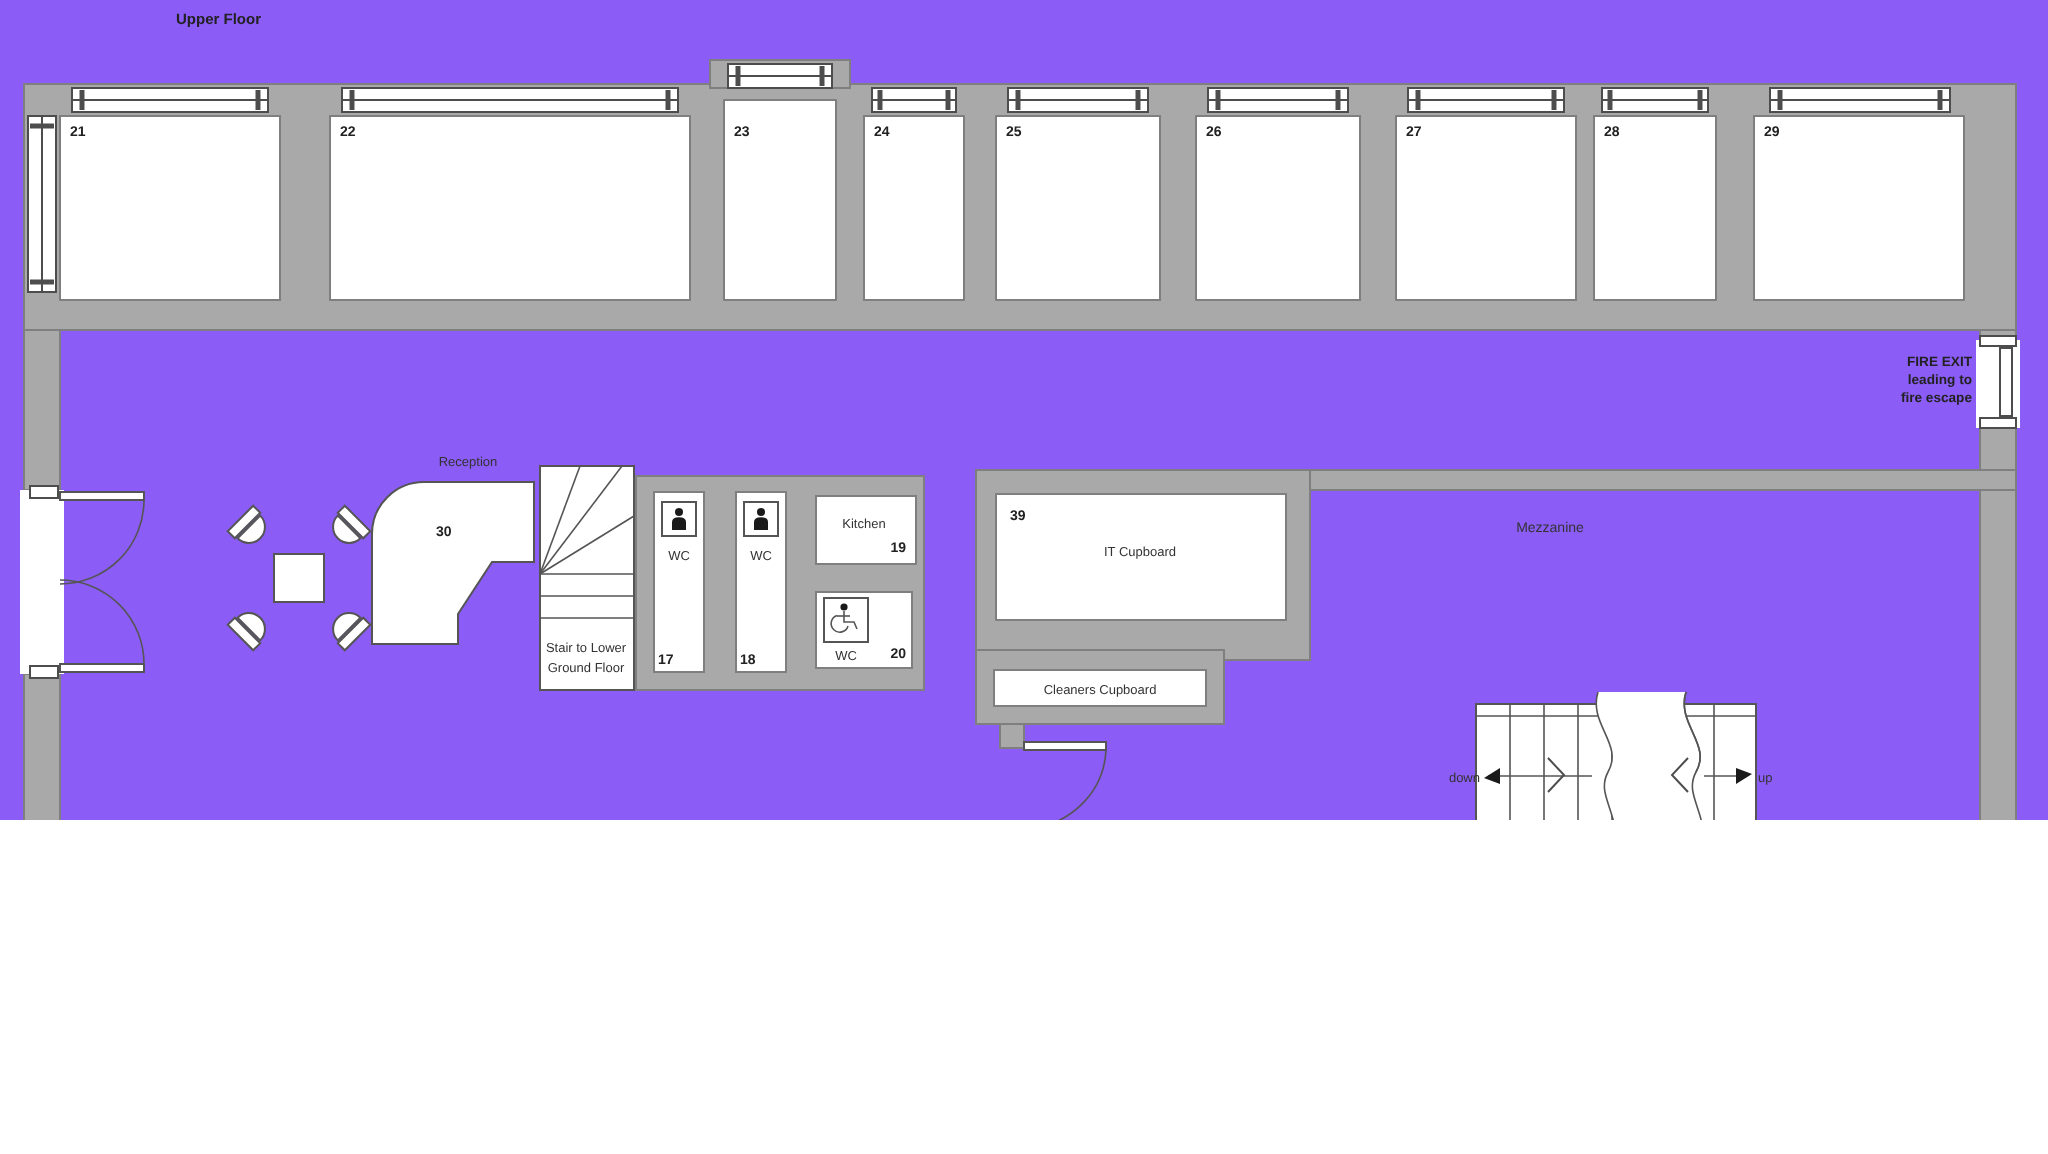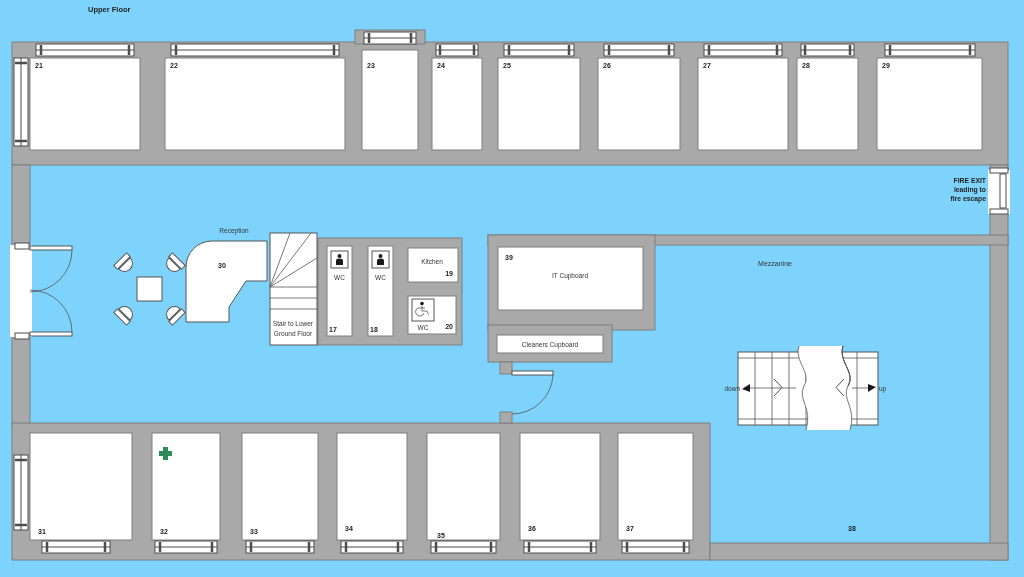--- a/index.html
+++ b/index.html
@@ -1,16 +1,16 @@
 <!DOCTYPE html>
 <html><head>
 <meta charset="utf-8">
 <style>
   html,body{margin:0;padding:0;background:#fff;}
-  #stage{position:relative;width:1024px;height:577px;background:#7dd3fc;overflow:hidden;
+  #stage{position:relative;width:1024px;height:410px;background:#8b5cf6;overflow:hidden;
          font-family:"Liberation Sans", sans-serif;}
   svg{display:block;}
   .wall{fill:#a9a9a9;stroke:#7f7f7f;stroke-width:1;}
   .room{fill:#ffffff;stroke:#7f7f7f;stroke-width:1;}
   .win{fill:#ffffff;stroke:#4d4d4d;stroke-width:1;}
   .ln{stroke:#4d4d4d;stroke-width:1;fill:none;}
   .cap{stroke:#4d4d4d;stroke-width:2.5;}
   .thin{stroke:#555;stroke-width:0.8;fill:none;}
   .furn{fill:#ffffff;stroke:#555;stroke-width:1;}
   .dark{fill:#1a1a1a;}

